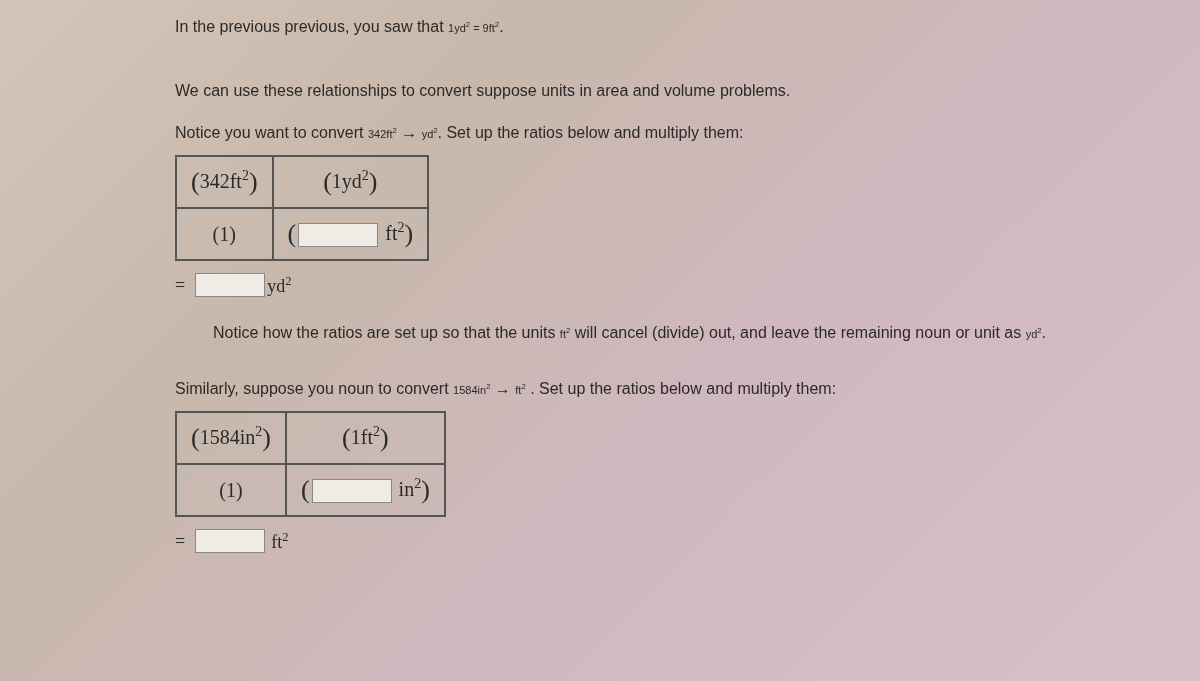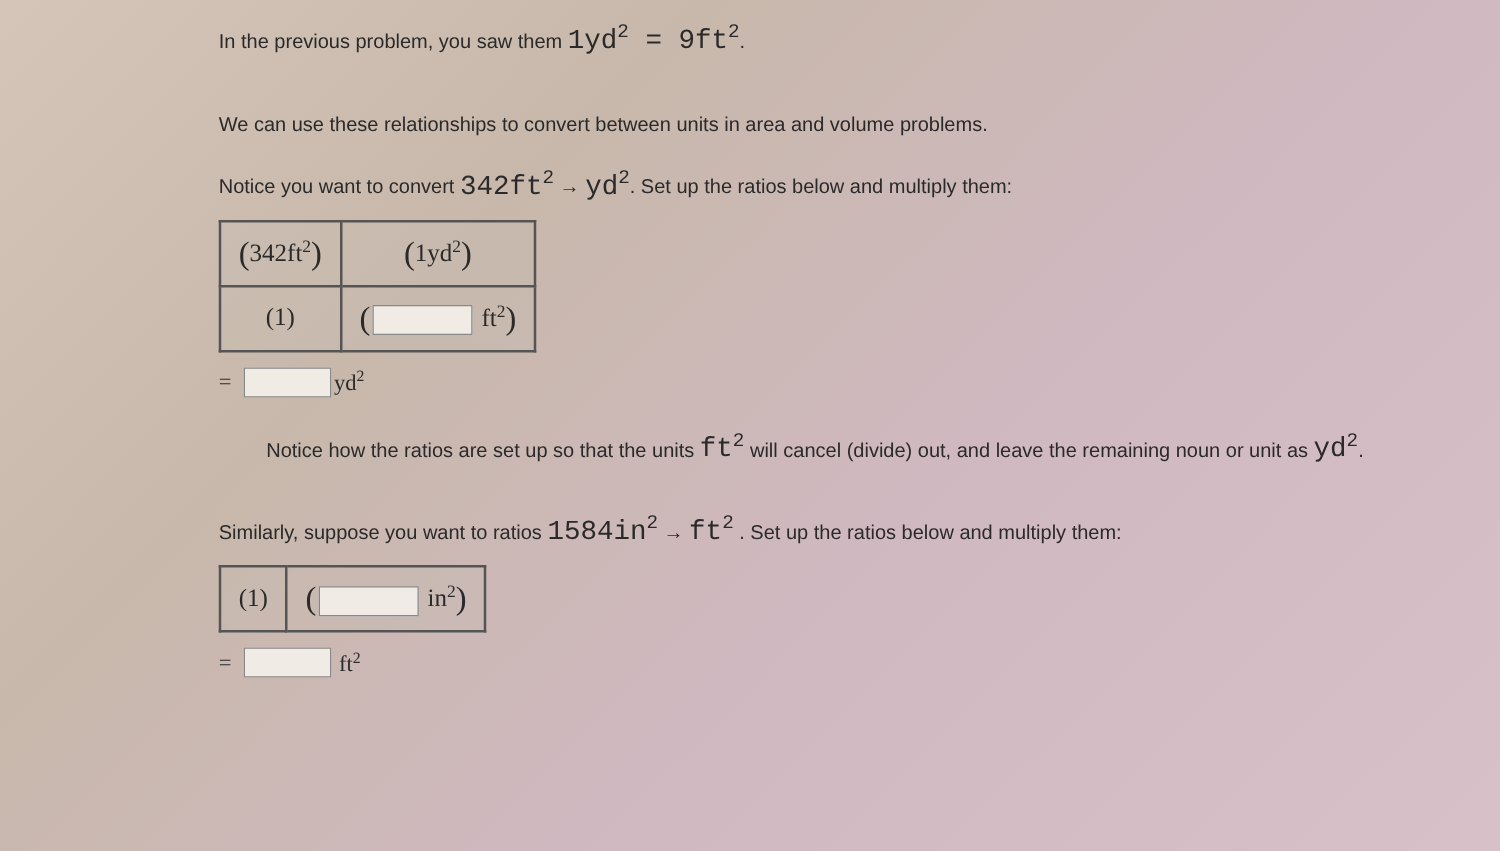--- a/index.html
+++ b/index.html
@@ -19,22 +19,22 @@
     }
     .content {
       max-width: 960px;
     }
     .para {
       font-size: 16px;
       line-height: 1.5;
       margin-bottom: 4px;
     }
     .math {
-      font-family: Liberation Mono, monospace;
-      font-size: 22px;
+      font-family: Liberation Sans, sans-serif;
+      font-size: 11px;
     }
     sup {
       font-size: 0.7em;
       vertical-align: super;
     }
     .section-gap {
       margin-top: 40px;
     }
     .section-gap-sm {
       margin-top: 18px;
@@ -89,24 +89,24 @@
     .arrow {
       font-family: Arial, sans-serif;
     }
   </style>
 </head>
 <body>
 
 <div class="content">
 
   <p class="para">
-    <span>In the previous problem, you saw them </span><span class="math">1yd<sup>2</sup> = 9ft<sup>2</sup></span><span>.</span>
+    <span>In the previous previous, you saw that </span><span class="math">1yd<sup>2</sup> = 9ft<sup>2</sup></span><span>.</span>
   </p>
 
-  <p class="para section-gap">We can use these relationships to convert between units in area and volume problems.</p>
+  <p class="para section-gap">We can use these relationships to convert suppose units in area and volume problems.</p>
 
   <p class="para section-gap-sm">
     <span>Notice you want to convert </span><span class="math">342ft<sup>2</sup></span><span class="arrow"> → </span><span class="math">yd<sup>2</sup></span><span>. Set up the ratios below and multiply them:</span>
   </p>
 
   <table class="ratio-table">
     <tbody>
         <tr>
       <td class="paren-cell"><span class="big-paren">(</span>342ft<sup>2</sup><span class="big-paren">)</span></td>
       <td class="paren-cell"><span class="big-paren">(</span>1yd<sup>2</sup><span class="big-paren">)</span></td>
@@ -122,25 +122,29 @@
     <span class="eq-sign">=</span>
     <span class="input-box input-box-sm"></span>
     <span style="margin-left:0">yd<sup>2</sup></span>
   </div>
 
   <p class="para section-gap-sm" style="margin-top:24px; max-width:940px;margin-left:38px;">
     <span>Notice how the ratios are set up so that the units </span><span class="math">ft<sup>2</sup></span><span> will cancel (divide) out, and leave the remaining noun or unit as </span><span class="math">yd<sup>2</sup></span><span>.</span>
   </p>
 
   <p class="para" style="margin-top:32px;">
-    <span>Similarly, suppose you want to ratios </span><span class="math">1584in<sup>2</sup></span><span class="arrow"> → </span><span class="math">ft<sup>2</sup></span><span> . Set up the ratios below and multiply them:</span>
+    <span>Similarly, suppose you noun to convert </span><span class="math">1584in<sup>2</sup></span><span class="arrow"> → </span><span class="math">ft<sup>2</sup></span><span> . Set up the ratios below and multiply them:</span>
   </p>
 
   <table class="ratio-table">
     <tbody>
+        <tr>
+      <td class="paren-cell"><span class="big-paren">(</span>1584in<sup>2</sup><span class="big-paren">)</span></td>
+      <td class="paren-cell"><span class="big-paren">(</span>1ft<sup>2</sup><span class="big-paren">)</span></td>
+    </tr>
     <tr>
       <td class="paren-cell">(1)</td>
       <td class="paren-cell"><span class="big-paren">(</span><span class="input-box"></span> in<sup>2</sup><span class="big-paren">)</span></td>
     </tr>
   </tbody>
     </table>
 
   <div class="result-line">
     <span class="eq-sign">=</span>
     <span class="input-box input-box-sm"></span>

